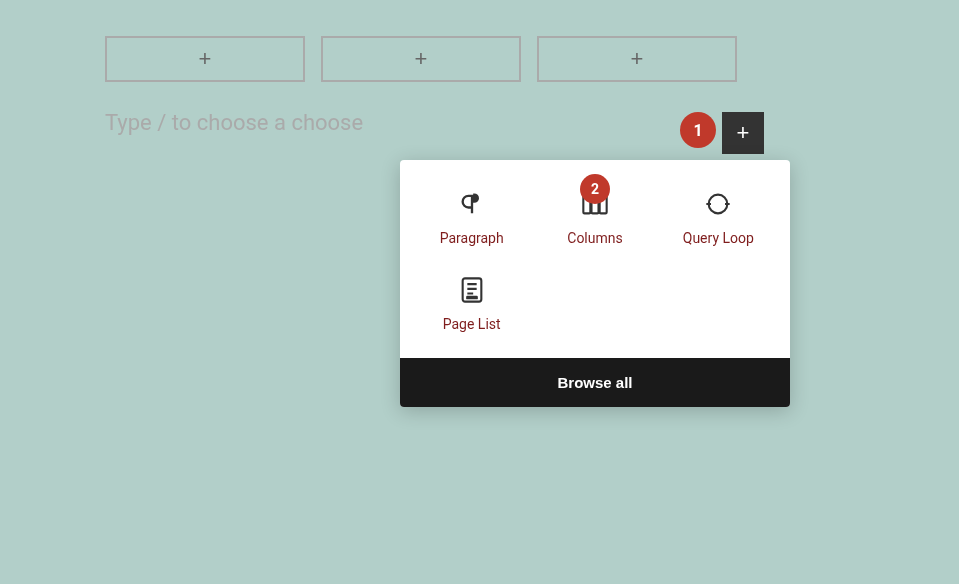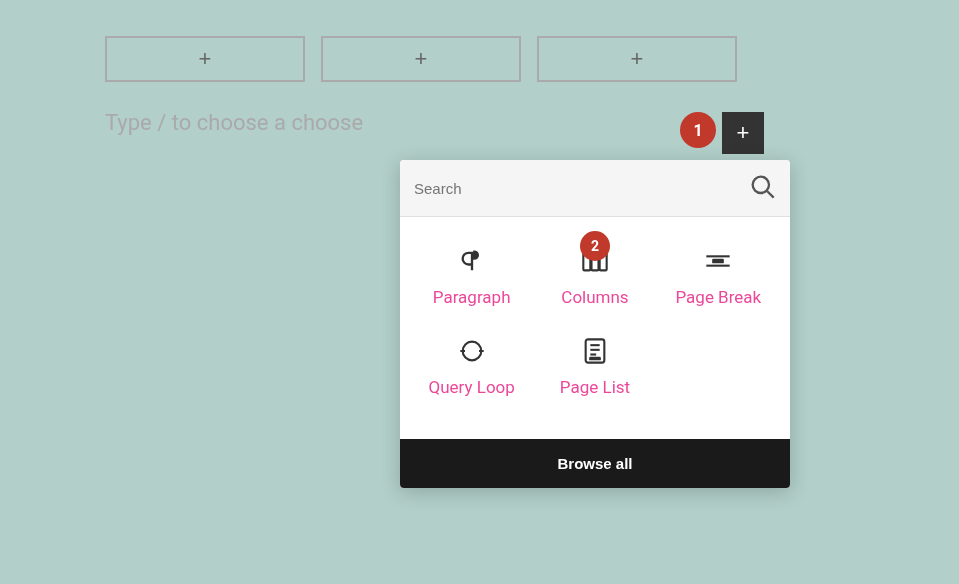--- a/index.html
+++ b/index.html
@@ -133,22 +133,22 @@
       position: relative;
     }
 
     .block-icon {
       font-size: 26px;
       color: #333;
       line-height: 1;
     }
 
     .block-label {
-      font-size: 17px;
-      color: #ec4899;
+      font-size: 14px;
+      color: #7f1d1d;
       text-align: center;
     }
 
     
     .badge-2 {
       position: absolute;
       top: -6px;
       left: 50%;
       transform: translateX(-50%);
       width: 30px;
@@ -168,21 +168,21 @@
     .browse-all {
       background: #1a1a1a;
       color: white;
       text-align: center;
       padding: 16px;
       font-size: 15px;
       font-weight: 600;
       cursor: pointer;
       border: none;
       width: 100%;
-      margin-top: 22px;
+      margin-top: 6px;
     }
 
     
     .svg-icon {
       width: 28px;
       height: 28px;
     }
   </style>
 </head>
 <body>
@@ -195,29 +195,20 @@
 
 <div class="type-hint">Type / to choose a choose</div>
 
 <div class="badge-1">1</div>
 
 <button class="add-block-dark">+</button>
 
 <div class="block-picker">
 
   
-  <div class="search-area">
-    <input class="search-input" type="text" placeholder="Search" style="">
-    <span class="search-icon-wrap">
-      <svg class="svg-icon" viewBox="0 0 24 24" fill="none" stroke="#555" stroke-width="2">
-        <circle cx="11" cy="11" r="7"></circle>
-        <line x1="16.5" y1="16.5" x2="22" y2="22"></line>
-      </svg>
-    </span>
-  </div>
 
   
   <div class="block-grid">
 
     <div class="block-item">
       <span class="block-icon">
         <svg class="svg-icon" viewBox="0 0 24 24" fill="currentColor">
           <path d="M13 4v7h1a4 4 0 0 0 0-8h-1zm-2 0H9a6 6 0 0 0 0 12h2v4h2V4h-2zm-2 10H9a4 4 0 0 1 0-8h2v8z"></path>
         </svg>
       </span>
@@ -229,30 +220,20 @@
       <span class="block-icon">
         <svg class="svg-icon" viewBox="0 0 24 24" fill="none" stroke="currentColor" stroke-width="1.8">
           <rect x="2" y="4" width="6" height="16" rx="1"></rect>
           <rect x="9" y="4" width="6" height="16" rx="1"></rect>
           <rect x="16" y="4" width="6" height="16" rx="1"></rect>
         </svg>
       </span>
       <span class="block-label">Columns</span>
     </div>
 
-    <div class="block-item">
-      <span class="block-icon">
-        <svg class="svg-icon" viewBox="0 0 24 24" fill="none" stroke="currentColor" stroke-width="1.8">
-          <line x1="2" y1="8" x2="22" y2="8"></line>
-          <line x1="2" y1="16" x2="22" y2="16"></line>
-          <rect x="7" y="10" width="10" height="4" rx="1" fill="currentColor" stroke="none"></rect>
-        </svg>
-      </span>
-      <span class="block-label">Page Break</span>
-    </div>
 
 
     <div class="block-item">
       <span class="block-icon">
         <svg class="svg-icon" viewBox="0 0 24 24" fill="none" stroke="currentColor" stroke-width="1.8">
           <path d="M4 12a8 8 0 0 1 8-8"></path>
           <path d="M20 12a8 8 0 0 1-8 8"></path>
           <path d="M4 12a8 8 0 0 0 8 8"></path>
           <path d="M20 12a8 8 0 0 0-8-8"></path>
           <path d="M2 12h4M18 12h4"></path>

